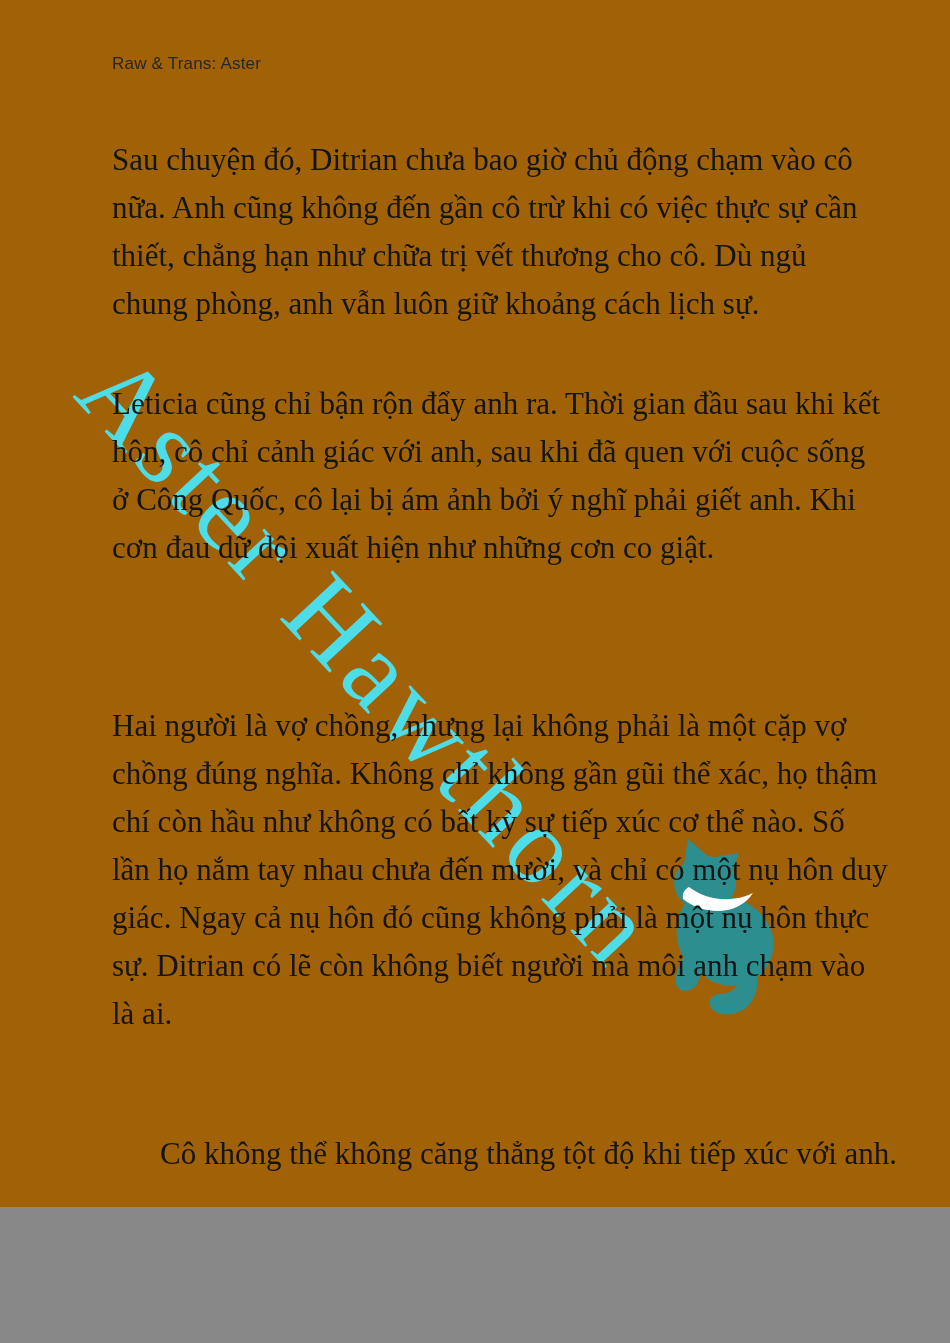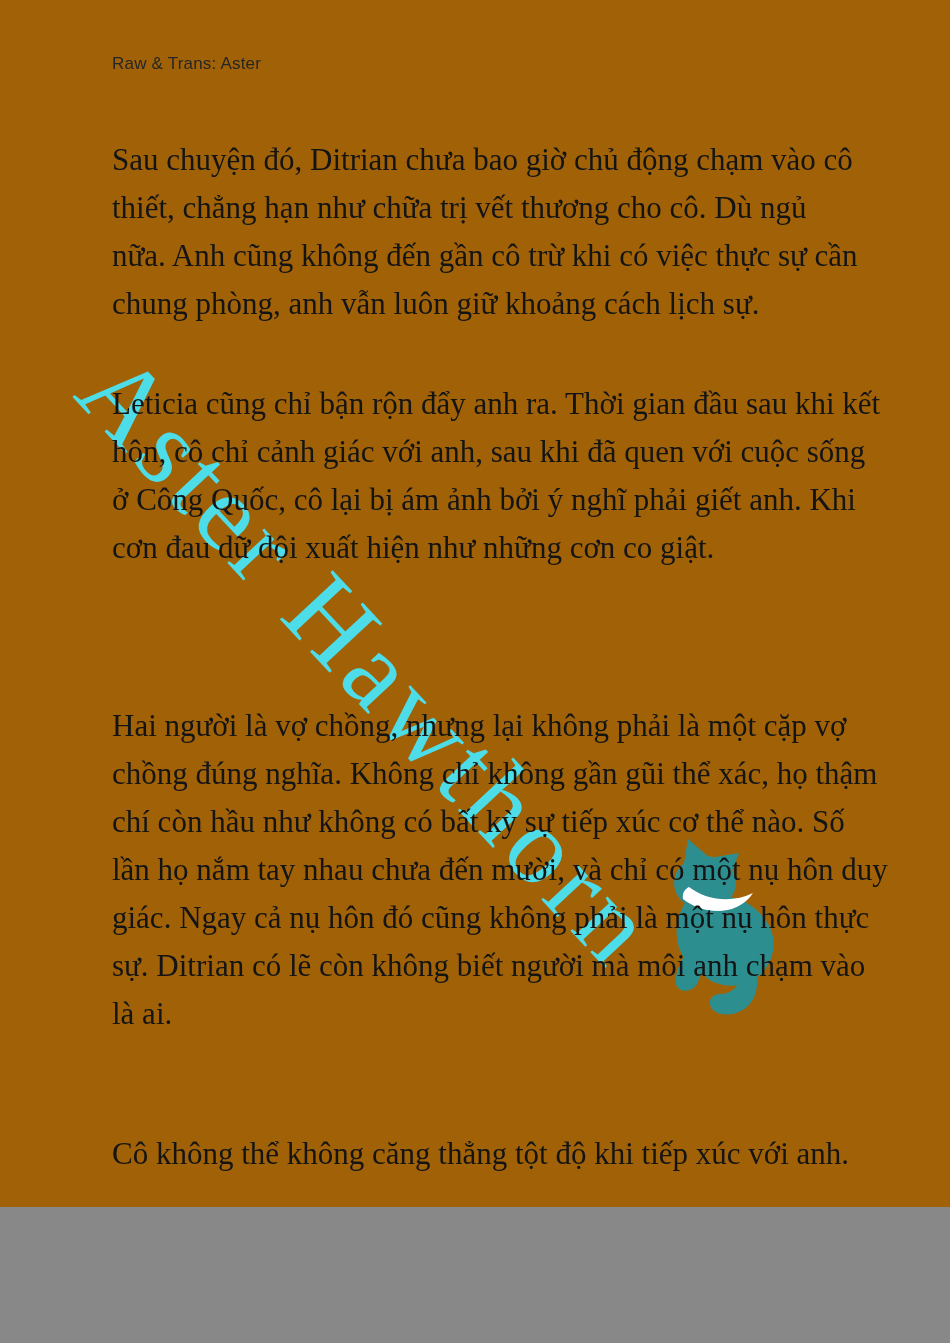--- a/index.html
+++ b/index.html
@@ -33,21 +33,21 @@
     z-index:2;
   }
   .para{
     position:absolute;left:112px;width:760px;
     font-size:31px;line-height:48px;color:#141414;
     z-index:3;
   }
   .p1{top:108px;margin-top:28px;}
   .p2{top:380px;}
   .p3{top:702px;}
-  .p4{top:1130px;}
+  .p4{top:1130px;margin-left:48px;}
   .line{height:48px;white-space:nowrap;}
 </style>
 </head>
 <body>
 
 <div class="page">
 
   <div class="credit">Raw &amp; Trans: Aster</div>
 
   <div class="watermark">Aster Hawthorn</div>
@@ -66,22 +66,22 @@
       <path d="M28,36 L33,6 L56,26 Z"></path>
 
       <path d="M60,24 L84,20 L74,46 Z"></path>
 
       <path d="M34,54 C52,68 78,70 98,60 C82,84 48,82 28,66 C27,60 30,56 34,54 Z" fill="#ffffff"></path>
     </g>
   </svg>
 
   <div class="para p1">
     <div class="line">Sau chuyện đó, Ditrian chưa bao giờ chủ động chạm vào cô</div>
+    <div class="line">nữa. Anh cũng không đến gần cô trừ khi có việc thực sự cần</div>
     <div class="line">thiết, chẳng hạn như chữa trị vết thương cho cô. Dù ngủ</div>
-    <div class="line">nữa. Anh cũng không đến gần cô trừ khi có việc thực sự cần</div>
     <div class="line">chung phòng, anh vẫn luôn giữ khoảng cách lịch sự.</div>
   </div>
 
   <div class="para p2">
     <div class="line">Leticia cũng chỉ bận rộn đẩy anh ra. Thời gian đầu sau khi kết</div>
     <div class="line">hôn, cô chỉ cảnh giác với anh, sau khi đã quen với cuộc sống</div>
     <div class="line">ở Công Quốc, cô lại bị ám ảnh bởi ý nghĩ phải giết anh. Khi</div>
     <div class="line">cơn đau dữ dội xuất hiện như những cơn co giật.</div>
   </div>
 

